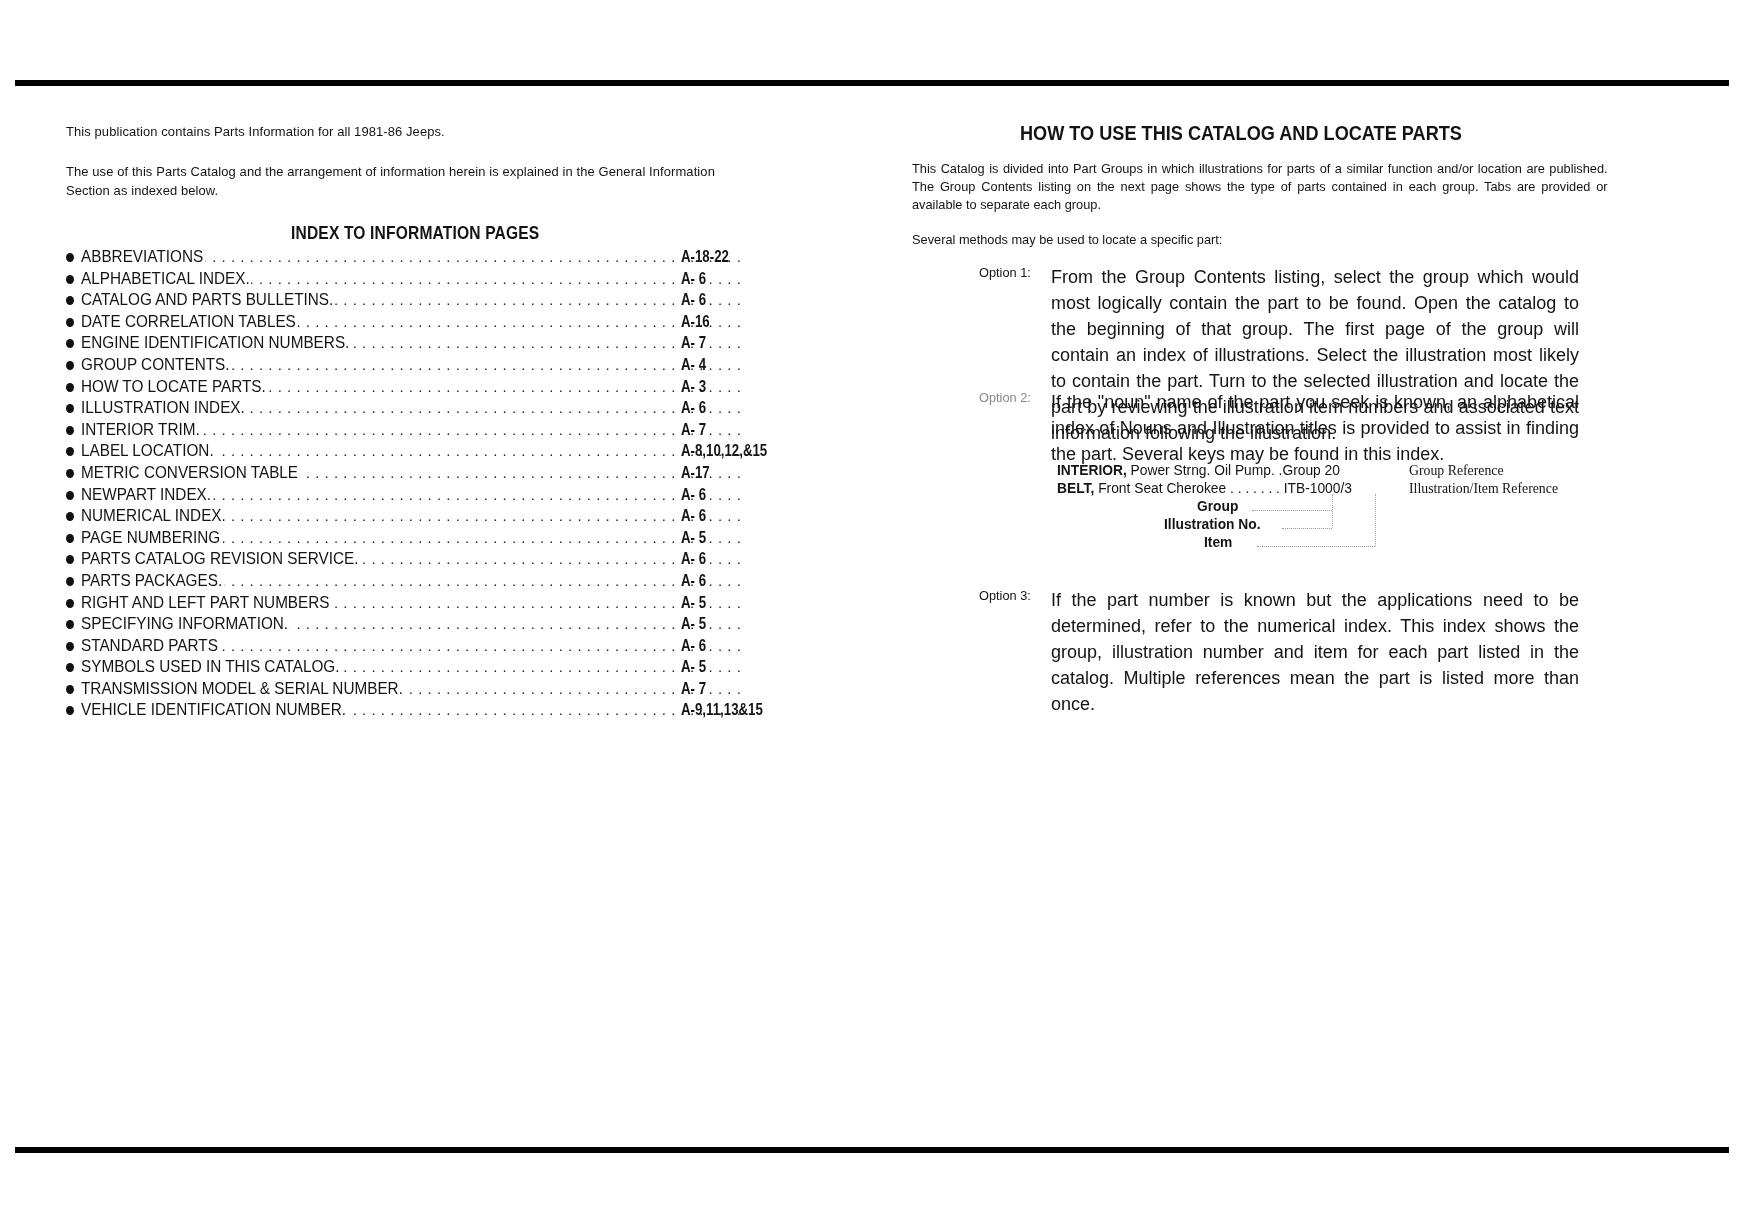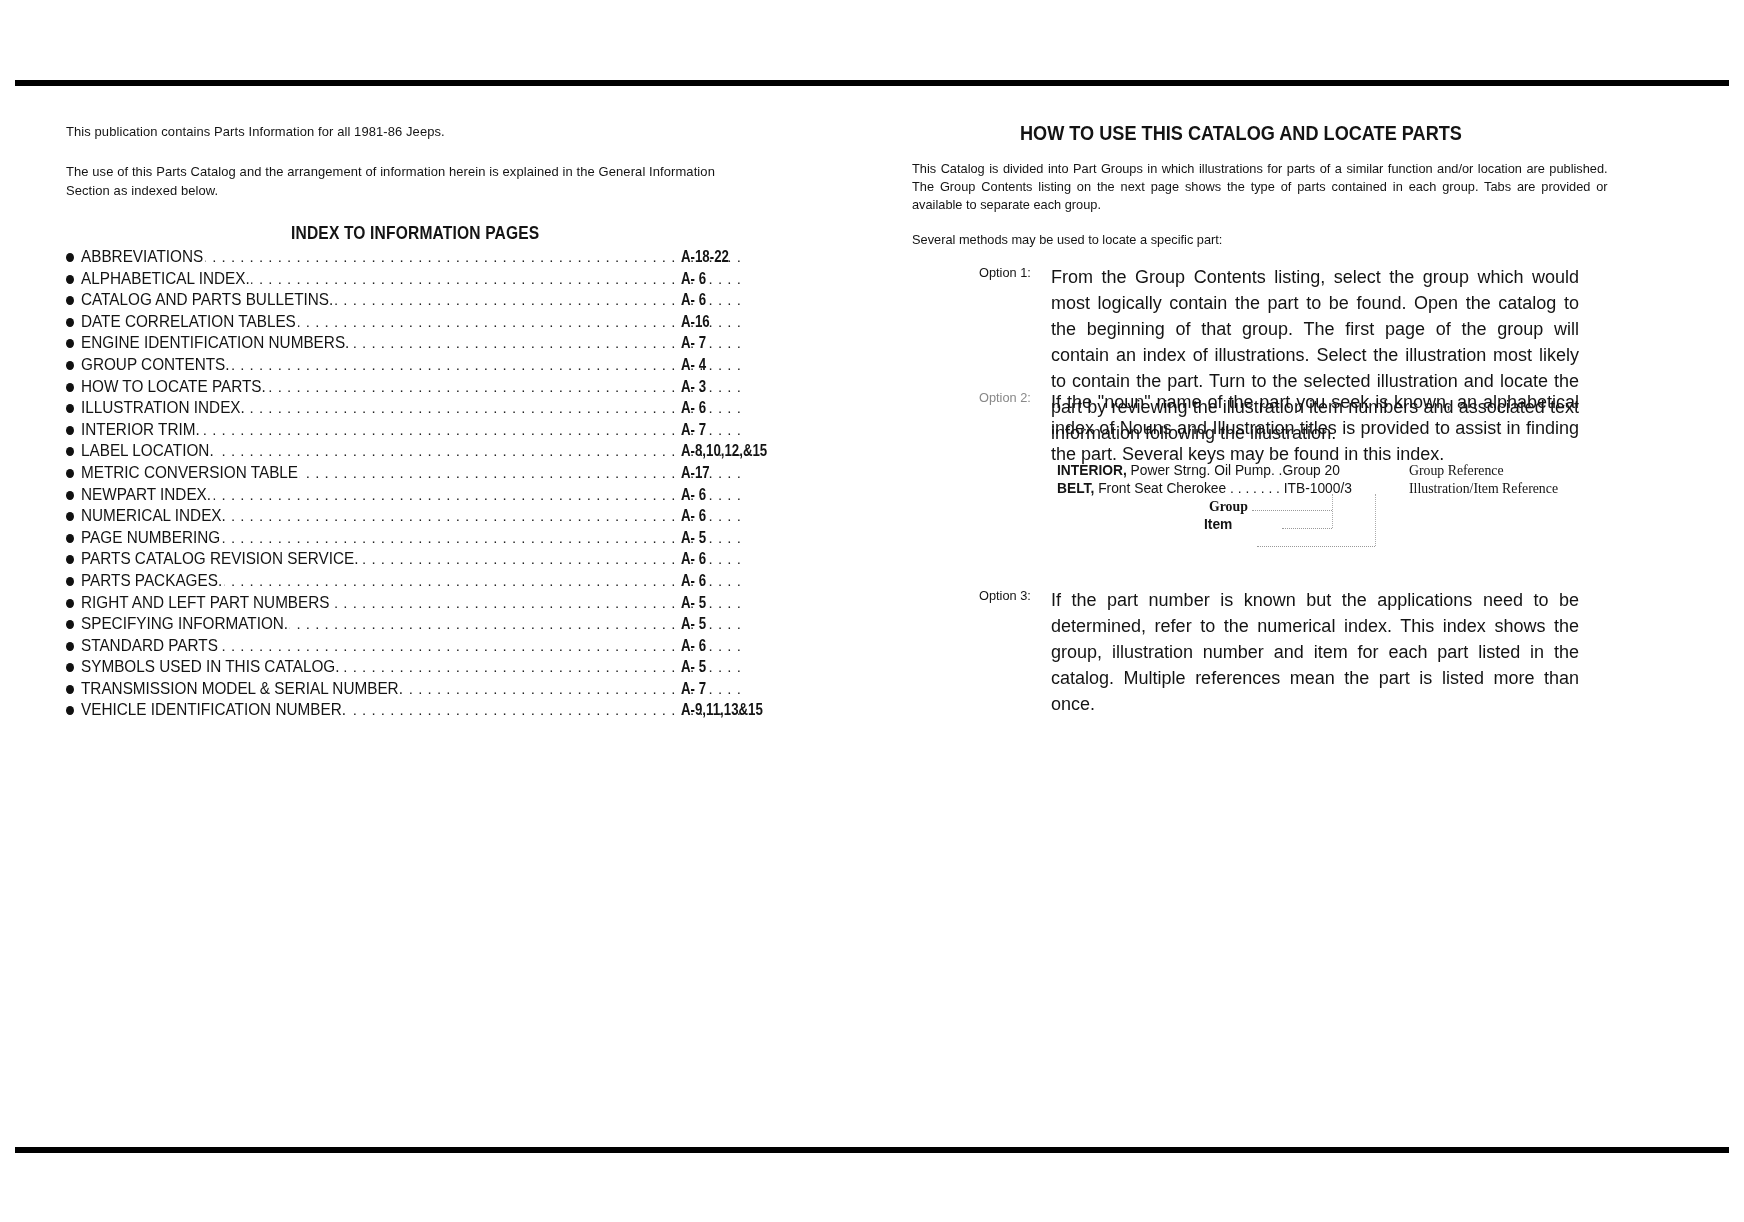--- a/index.html
+++ b/index.html
@@ -256,21 +256,24 @@
     <div class="ex-row">
       <span class="ex-entry"><b>INTERIOR,</b><span> Power Strng. Oil Pump. .Group 20</span></span>
       <span class="ex-ref">Group Reference</span>
     </div>
     <div class="ex-row">
       <span class="ex-entry"><b>BELT,</b><span> Front Seat Cherokee . . . . . . . ITB-1000/3</span></span>
       <span class="ex-ref">Illustration/Item Reference</span>
     </div>
     <div class="key-block">
       <div class="key-row">
-          <span class="klabel" style="left:152px;font-family:Liberation Serif, serif;">Group</span>
+          <span class="klabel" style="left:140px;">Group</span>
+        </div>
+      <div class="key-row">
+          <span class="klabel" style="left:107px;">Illustration No.</span>
         </div>
       <div class="key-row">
           <span class="klabel" style="left:147px;text-align:center;">Item</span>
         </div>
       <div class="key-line" style="left:195px; top:2px; width:80px;"></div>
       <div class="key-line" style="left:225px; top:20px; width:50px;"></div>
       <div class="key-line" style="left:200px; top:38px; width:118px;"></div>
       <div class="key-vline" style="left:275px; top:-4px; height:34px;"></div>
       <div class="key-vline" style="left:318px; top:-4px; height:52px;"></div>
     </div>

